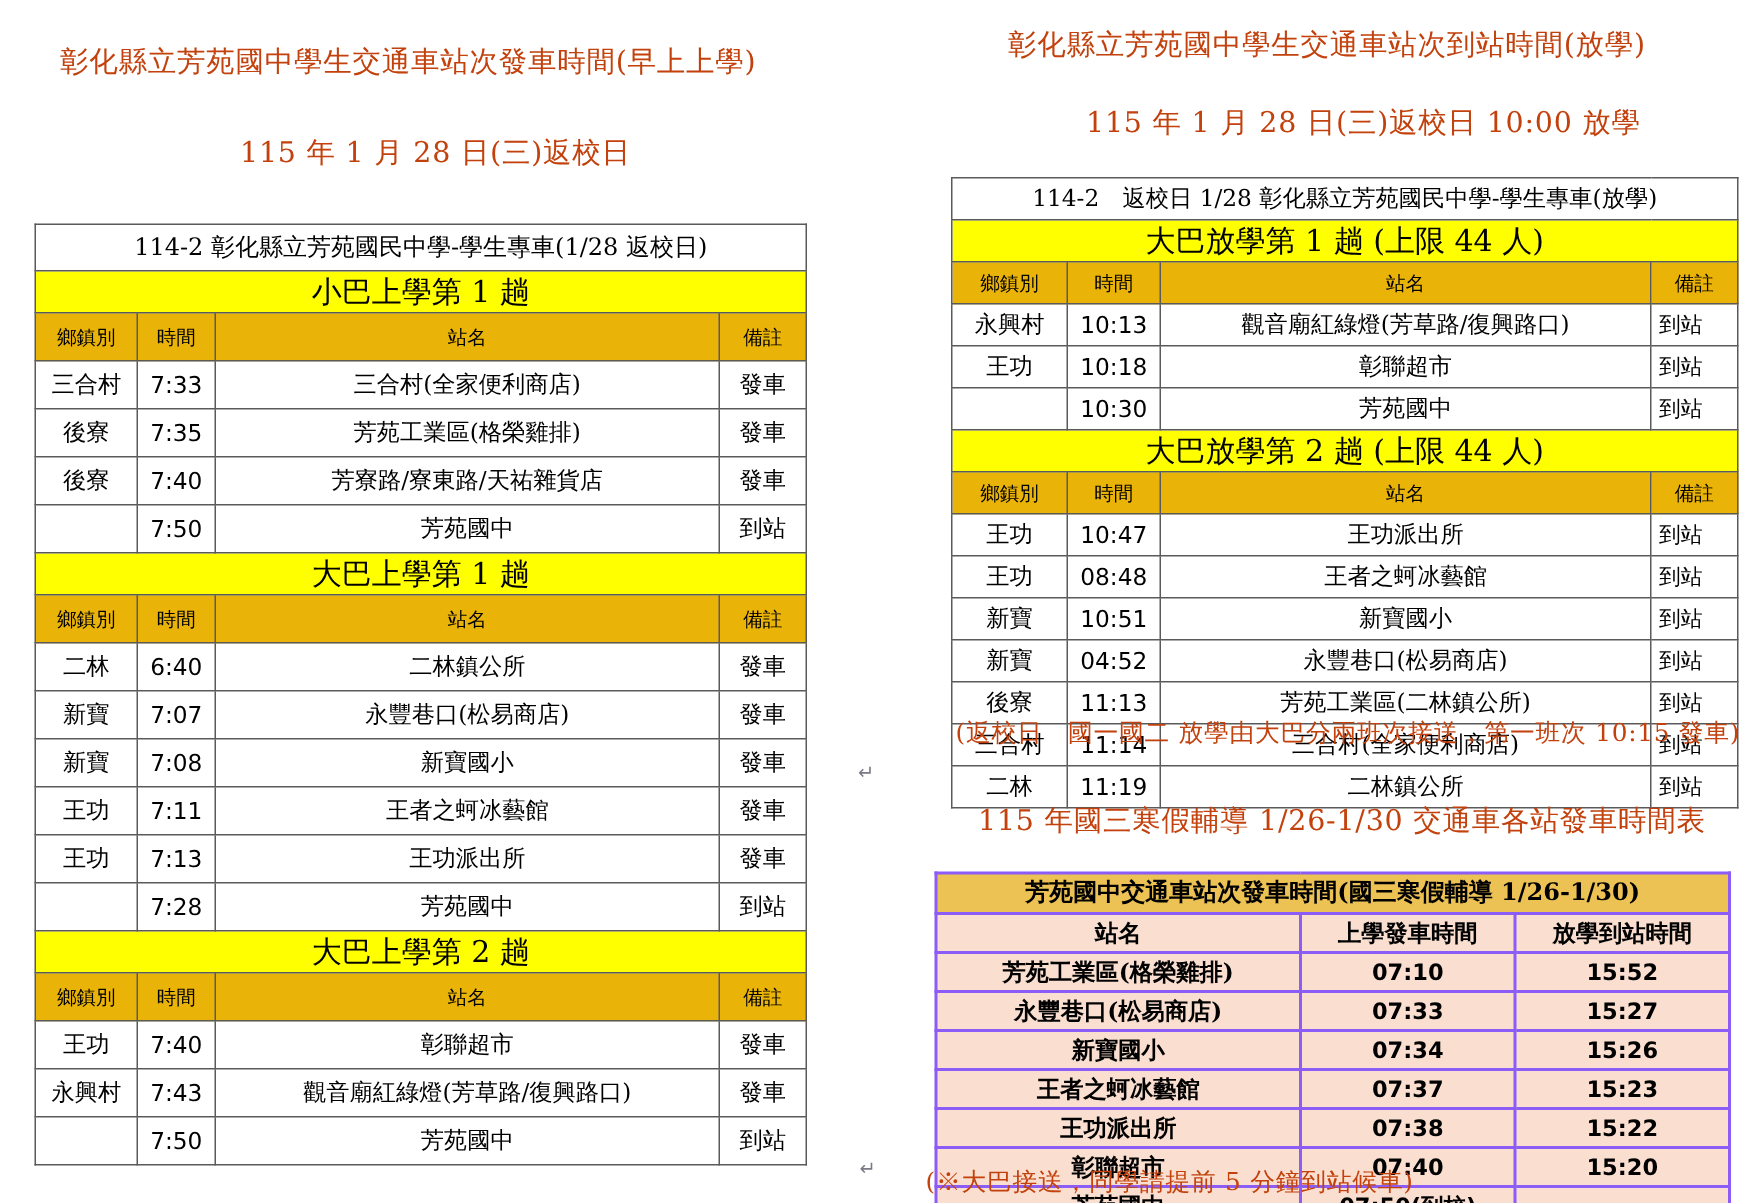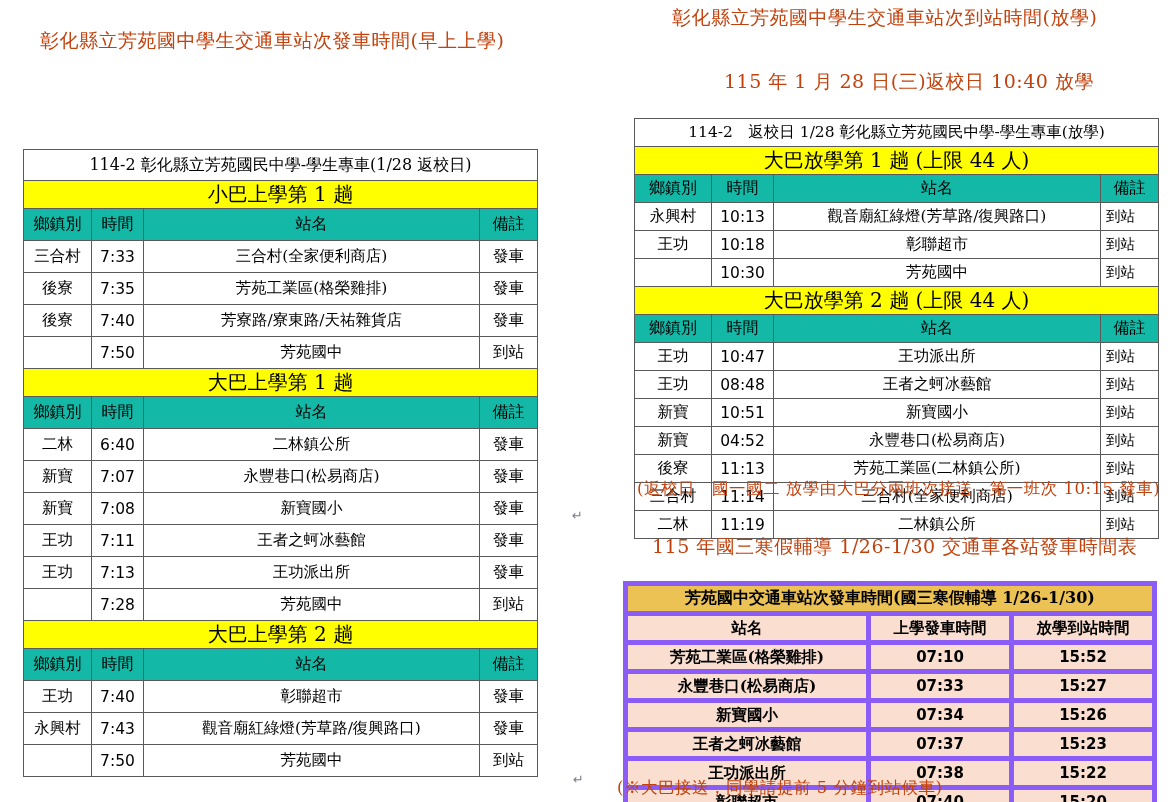--- a/index.html
+++ b/index.html
@@ -21,21 +21,21 @@
   
   .heading {
     position: absolute;
     font-size: 19px;
     letter-spacing: 0.5px;
     white-space: nowrap;
     color: #c2410c;
   }
   #left-title-1 { left: 40px;  top: 28px; }
   #left-title-2 { left: 160px; top: 89px; }
-  #right-title-1 { left: 672px; top: 5px; text-align: center; }
+  #right-title-1 { left: 672px; top: 17px; text-align: center; }
   #right-title-2 { left: 724px; top: 69px; }
   #right-note-1  { left: 637px; top: 478px; font-size: 16.5px; }
   #right-title-3 { left: 652px; top: 534px; }
   #right-note-2  { left: 617px; top: 777px; font-size: 16.5px; }
 
   .pilcrow {
     position: absolute;
     font-size: 13px;
     color: #7a7a88;
     font-family: "DejaVu Sans", sans-serif;
@@ -64,22 +64,22 @@
     background: #ffffff;
     font-size: 16px;
     height: 30px;
   }
   .sched-table .t-trip {
     background: #ffff00;
     font-size: 20px;
     height: 27px;
   }
   .sched-table .t-colhead {
-    background: #14b8a6;
-    font-size: 16px;
+    background: #eab308;
+    font-size: 13px;
     height: 31px;
   }
   .sched-table .t-cell {
     background: #ffffff;
     font-size: 15.5px;
     height: 31px;
   }
 
   
   #left-table { left: 23px; top: 149px; width: 514px; }
@@ -111,21 +111,21 @@
 
   
   #orange-table {
     position: absolute;
     left: 623px; top: 581px; width: 530px;
     border-collapse: collapse;
     table-layout: fixed;
     font-weight: bold;
   }
   #orange-table td {
-    border: 5px solid #8b5cf6;
+    border: 2px solid #8b5cf6;
     padding: 0;
     text-align: center;
     vertical-align: middle;
     white-space: nowrap;
     background: #fadfd0;
     font-size: 15.5px;
     height: 24px;
   }
   #orange-table .o-title {
     background: #ecc254;
@@ -139,20 +139,21 @@
     font-family: "DejaVu Sans", "Liberation Sans", sans-serif;
     font-size: 15px;
   }
 </style>
 </head>
 <body>
 
 <div class="page">
 
   <div class="heading" id="left-title-1">彰化縣立芳苑國中學生交通車站次發車時間(早上上學)</div>
+  <div class="heading" id="left-title-2">115 年 1 月 28 日(三)返校日</div>
 
   <table class="sched-table blackline" id="left-table">
     <colgroup>
       <col class="c-town">
         <col class="c-time">
         <col class="c-stop">
         <col class="c-note">
     </colgroup>
     <tbody>
         <tr>
@@ -260,21 +261,21 @@
         <tr>
           <td class="t-cell"></td>
           <td class="t-cell num">7:50</td>
           <td class="t-cell">芳苑國中</td>
           <td class="t-cell">到站</td>
         </tr>
       </tbody>
   </table>
 
   <div class="heading" id="right-title-1">彰化縣立芳苑國中學生交通車站次到站時間(放學)</div>
-  <div class="heading" id="right-title-2">115 年 1 月 28 日(三)返校日 10:40 放學</div>
+  <div class="heading" id="right-title-2">115 年 1 月 28 日(三)返校日 10:00 放學</div>
 
   <table class="sched-table blackline" id="right-table">
     <colgroup>
       <col class="c-town">
         <col class="c-time">
         <col class="c-stop">
         <col class="c-note">
     </colgroup>
     <tbody>
         <tr>

